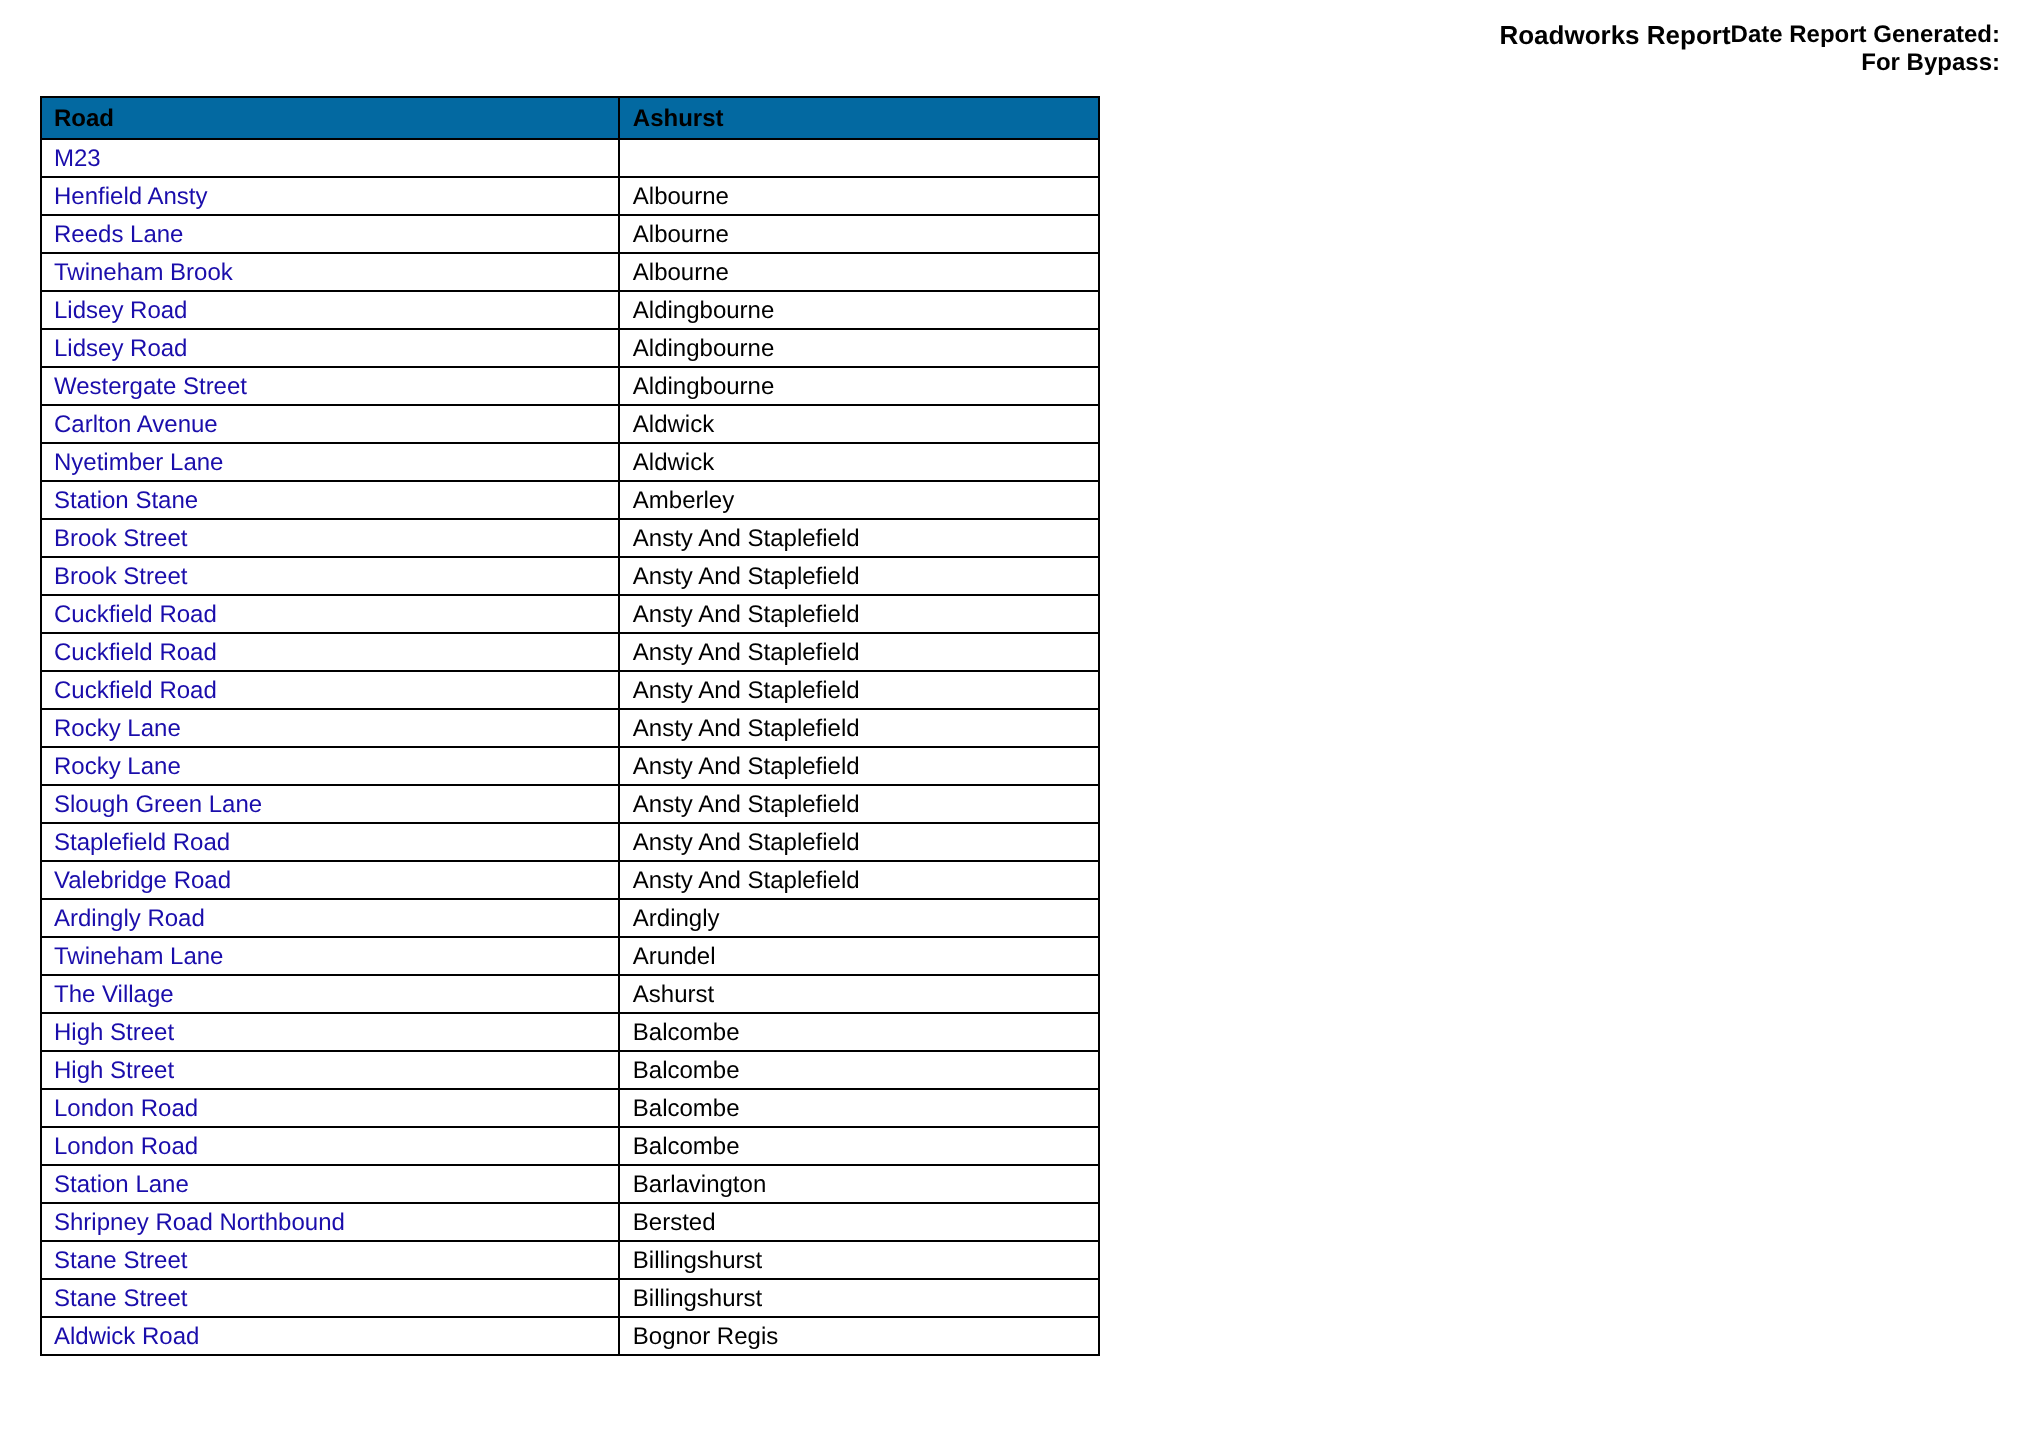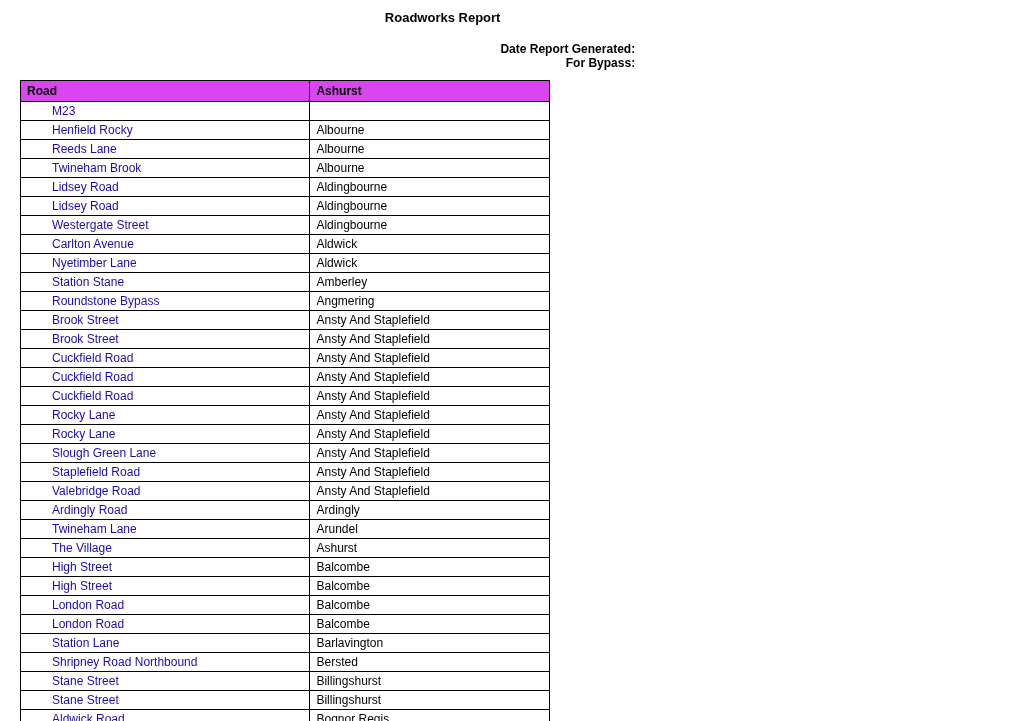--- a/index.html
+++ b/index.html
@@ -5,62 +5,60 @@
     * { margin: 0; padding: 0; box-sizing: border-box; }
     body {
       font-family: Arial, sans-serif;
       font-size: 12px;
       background: #fff;
       color: #000;
       padding: 10px 20px;
     }
     .header-section {
       display: flex;
-      justify-content: center;
+      justify-content: flex-end;
       margin-bottom: 10px;
     }
     .report-title {
       font-weight: bold;
       font-size: 13px;
     }
     .date-section {
       text-align: right;
       font-size: 12px;
-      margin-top: 32px;
     }
     .date-section .date-label {
       font-weight: bold;
     }
     table {
       width: 530px;
       border-collapse: collapse;
       font-size: 12px;
     }
     th {
       border: 1px solid #000;
       padding: 3px 6px;
       text-align: left;
       font-weight: bold;
-      background: #d946ef;
+      background: #0369a1;
       margin-left: 31px;
     }
     td {
       border: 1px solid #000;
       padding: 2px 6px;
     }
     td.road-col {
       width: 290px;
     }
     td.parish-col {
       width: 240px;
     }
     a.road-link {
       color: #1a0dab;
       text-decoration: none;
-      margin-left: 25px;
     }
     tr:nth-child(odd) td {
       background: #fff;
     }
   </style>
 </head>
 <body>
 
 <div class="header-section">
   <div class="report-title">Roadworks Report</div>
@@ -82,21 +80,21 @@
       <th class="road-col">Road</th>
       <th class="parish-col">Ashurst</th>
     </tr>
   </thead>
   <tbody id="table-body">
   <tr>
         <td class="road-col"><a class="road-link" href="#">M23</a></td>
         <td class="parish-col"></td>
       </tr>
       <tr>
-        <td class="road-col"><a class="road-link" href="#">Henfield Rocky</a></td>
+        <td class="road-col"><a class="road-link" href="#">Henfield Ansty</a></td>
         <td class="parish-col">Albourne</td>
       </tr>
       <tr>
         <td class="road-col"><a class="road-link" href="#">Reeds Lane</a></td>
         <td class="parish-col">Albourne</td>
       </tr>
       <tr>
         <td class="road-col"><a class="road-link" href="#">Twineham Brook</a></td>
         <td class="parish-col">Albourne</td>
       </tr>
@@ -116,24 +114,20 @@
         <td class="road-col"><a class="road-link" href="#">Carlton Avenue</a></td>
         <td class="parish-col">Aldwick</td>
       </tr>
       <tr>
         <td class="road-col"><a class="road-link" href="#">Nyetimber Lane</a></td>
         <td class="parish-col">Aldwick</td>
       </tr>
       <tr>
         <td class="road-col"><a class="road-link" href="#">Station Stane</a></td>
         <td class="parish-col">Amberley</td>
-      </tr>
-      <tr>
-        <td class="road-col"><a class="road-link" href="#">Roundstone Bypass</a></td>
-        <td class="parish-col">Angmering</td>
       </tr>
       <tr>
         <td class="road-col"><a class="road-link" href="#">Brook Street</a></td>
         <td class="parish-col">Ansty And Staplefield</td>
       </tr>
       <tr>
         <td class="road-col"><a class="road-link" href="#">Brook Street</a></td>
         <td class="parish-col">Ansty And Staplefield</td>
       </tr>
       <tr>

